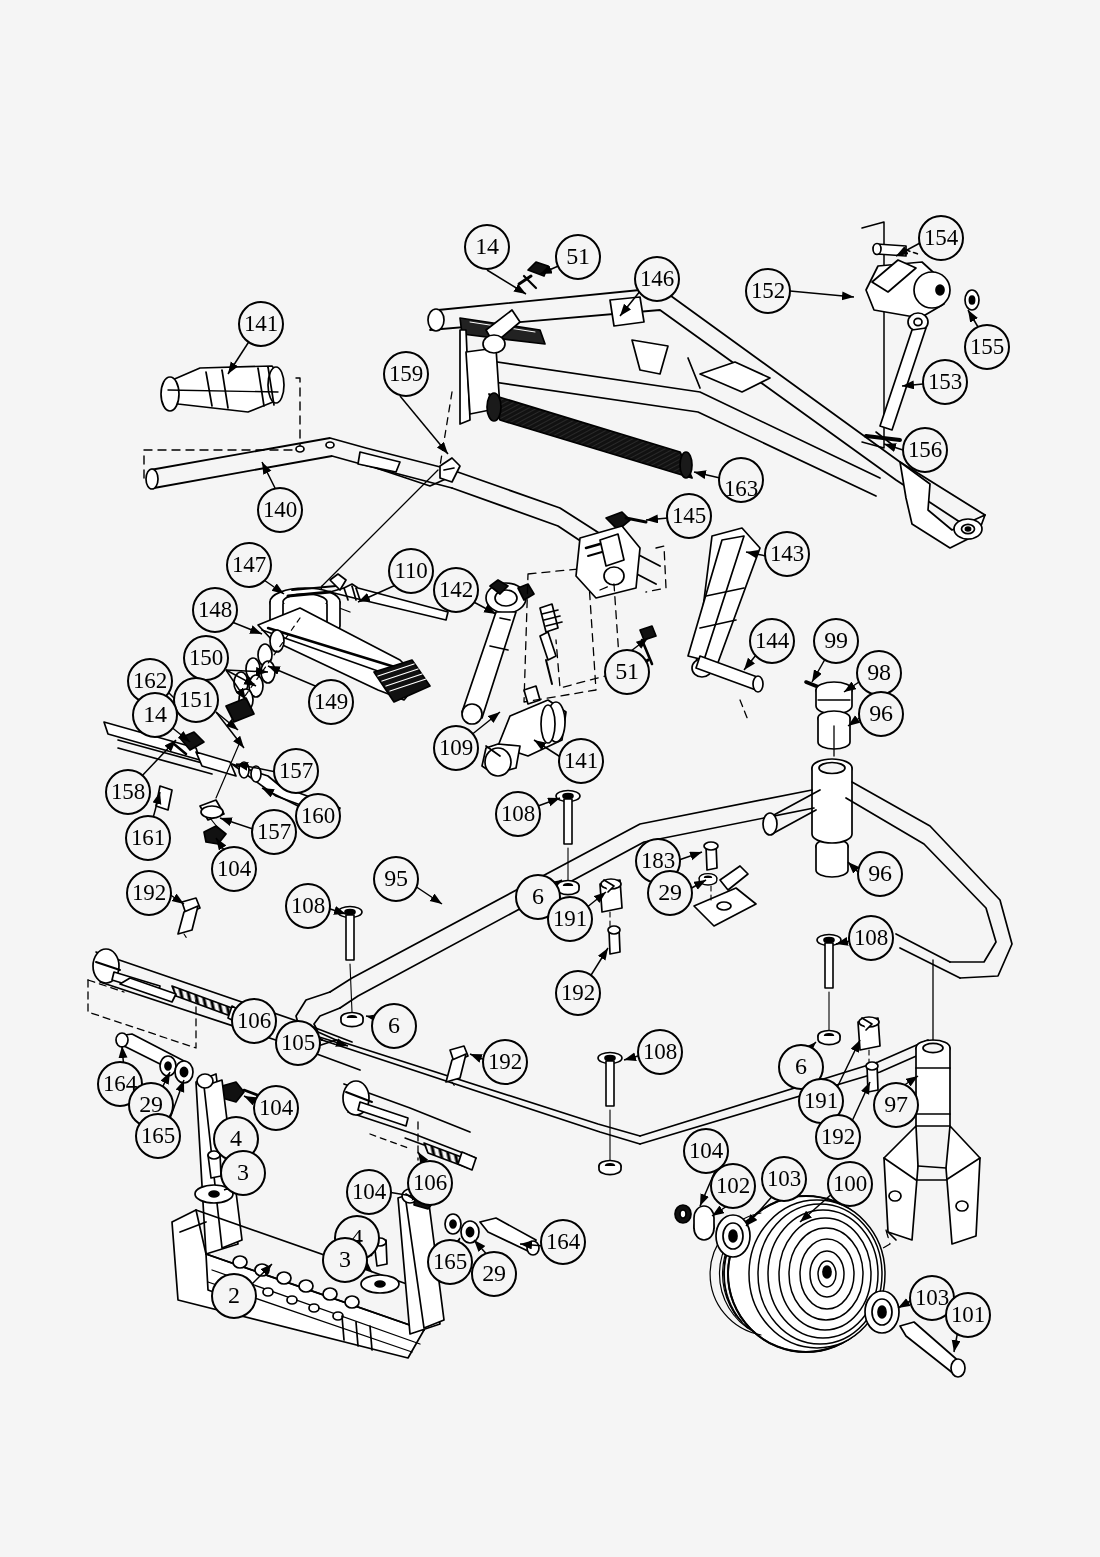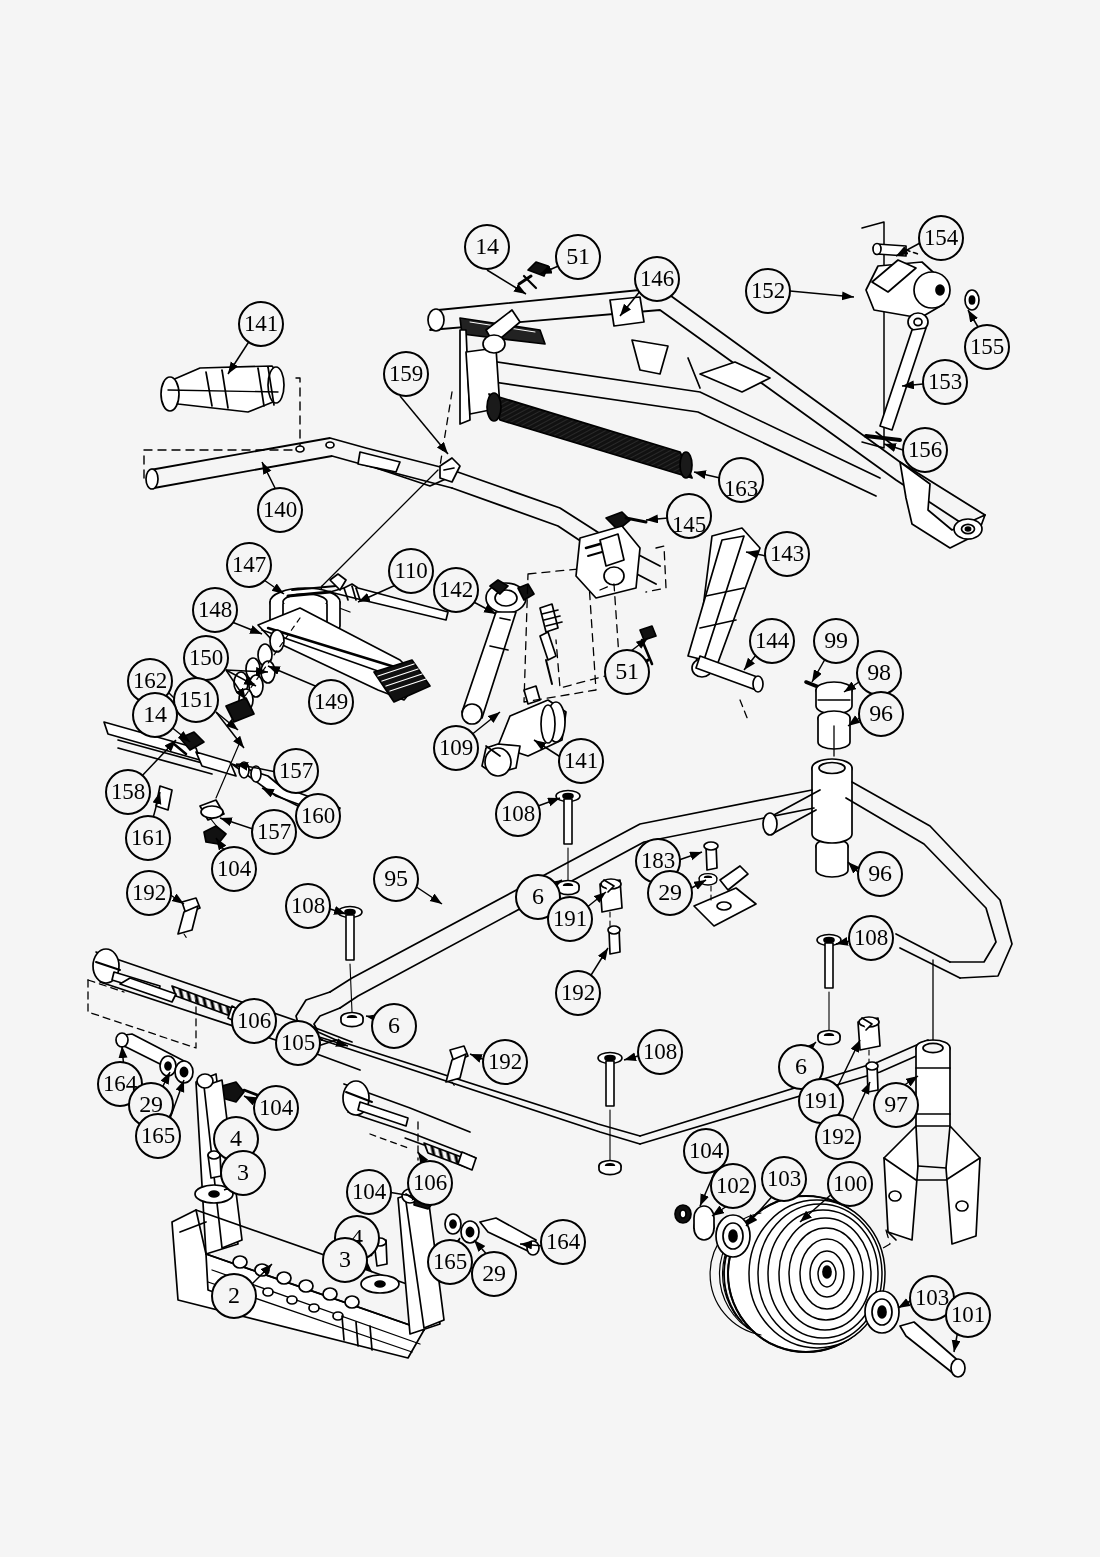--- a/index.html
+++ b/index.html
@@ -639,21 +639,21 @@
       </div>
       <div class="callout" style="left: 406px; top: 374px;">
         <span>159</span>
       </div>
       <div class="callout" style="left: 741px; top: 480px; align-items: flex-end;">
         <span>163</span>
       </div>
       <div class="callout" style="left: 280px; top: 510px; text-align: center;">
         <span>140</span>
       </div>
-      <div class="callout" style="left: 689px; top: 516px; align-items: flex-end;">
+      <div class="callout" style="left: 689px; top: 516px;">
         <span>145</span>
       </div>
       <div class="callout" style="left: 787px; top: 554px;">
         <span>143</span>
       </div>
       <div class="callout" style="left: 249px; top: 565px;">
         <span>147</span>
       </div>
       <div class="callout" style="left: 411px; top: 571px;">
         <span>110</span>

